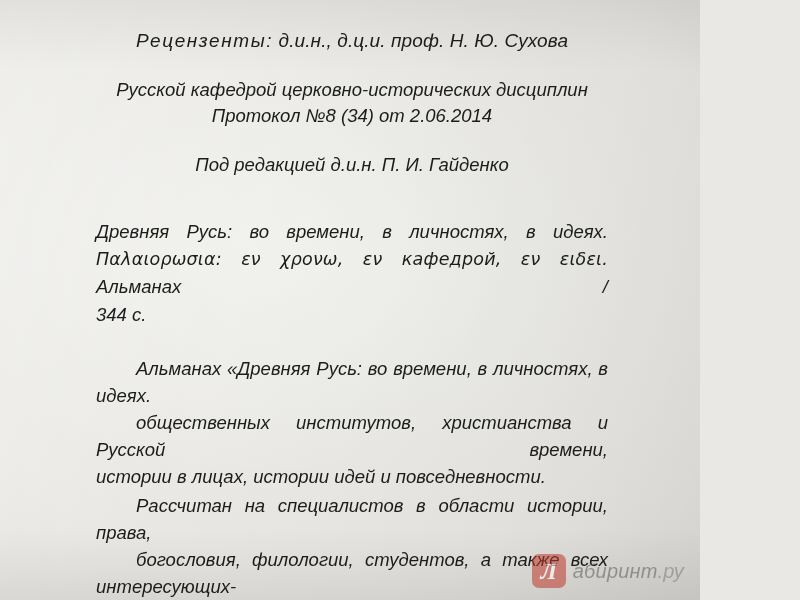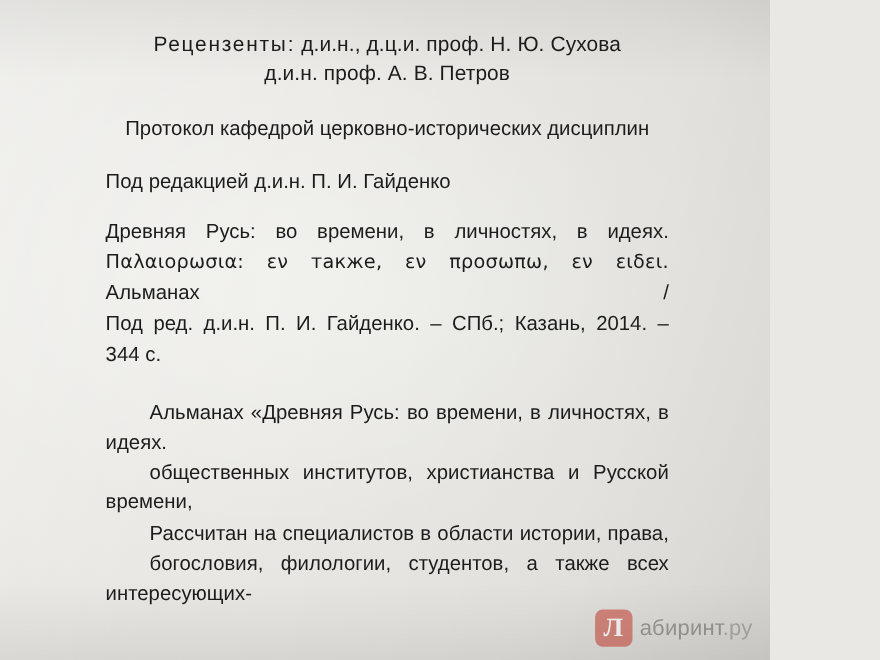--- a/index.html
+++ b/index.html
@@ -14,20 +14,21 @@
     font-family: "Liberation Sans", sans-serif;
   }
 
   .page {
     position: relative;
     width: 700px;
     height: 600px;
     background:
       radial-gradient(ellipse 120% 90% at 50% 45%, #eeeeea 0%, #e8e7e3 55%, #dedcd8 85%, #d2d0cb 100%);
     overflow: hidden;
+    font-style: italic;
   }
 
   
   .page::before {
     content: "";
     position: absolute;
     inset: 0;
     background:
       linear-gradient(105deg, rgba(255,255,255,0.35) 0%, rgba(255,255,255,0.0) 35%, rgba(0,0,0,0.03) 75%, rgba(0,0,0,0.07) 100%);
     pointer-events: none;
@@ -61,28 +62,29 @@
   .reviewers .lbl { letter-spacing: 1.6px; }
 
   .approval {
     text-align: center;
     font-size: 18.5px;
     line-height: 1.42;
     margin-top: 22px;
   }
 
   .editor {
+    text-align: center;
     font-size: 18.5px;
     margin-top: 24px;
   }
 
   .bibl {
     font-size: 18.5px;
     line-height: 1.5;
-    margin-top: 20px;
+    margin-top: 42px;
     text-align: justify;
   }
   .bibl .l1 {
     display: block;
     text-align: justify;
     text-align-last: justify;
   }
   .greek {
     font-family: "DejaVu Sans", sans-serif;
     font-size: 17.5px;
@@ -141,43 +143,43 @@
 
 <div class="page">
 
   <div class="content">
 
     <div class="blk reviewers">
       <div>
         <span class="lbl">Рецензенты:</span>
         <span>д.и.н., д.ц.и. проф. Н. Ю. Сухова</span>
       </div>
-      <div>д.и.н. проф. А. В. Петров</div>
     </div>
 
     <div class="blk approval">
-      <div>Протокол кафедрой церковно-исторических дисциплин</div>
+      <div>Русской кафедрой церковно-исторических дисциплин</div>
+      <div>Протокол №8 (34) от 2.06.2014</div>
     </div>
 
     <div class="blk editor">Под редакцией д.и.н. П. И. Гайденко</div>
 
     <div class="blk bibl">
       <span class="l1">Древняя Русь: во времени, в личностях, в идеях.</span>
       <span class="l1">
-        <span class="greek">Παλαιορωσια: εν также, εν προσωπω, εν ειδει.</span>
+        <span class="greek">Παλαιορωσια: εν χρονω, εν кафедрой, εν ειδει.</span>
         <span>Альманах /</span>
       </span>
-      <span class="l1">Под ред. д.и.н. П. И. Гайденко. – СПб.; Казань, 2014. –</span>
       <span>344 с.</span>
     </div>
 
     <div class="blk annot">
       <p>
         <span class="j">Альманах «Древняя Русь: во времени, в личностях, в идеях.</span>
         <span class="j">общественных институтов, христианства и Русской времени,</span>
+        <span>истории в лицах, истории идей и повседневности.</span>
       </p>
       <p>
         <span class="j">Рассчитан на специалистов в области истории, права,</span>
         <span class="j">богословия, филологии, студентов, а также всех интересующих-</span>
 
       </p>
     </div>
 
   </div>
 

